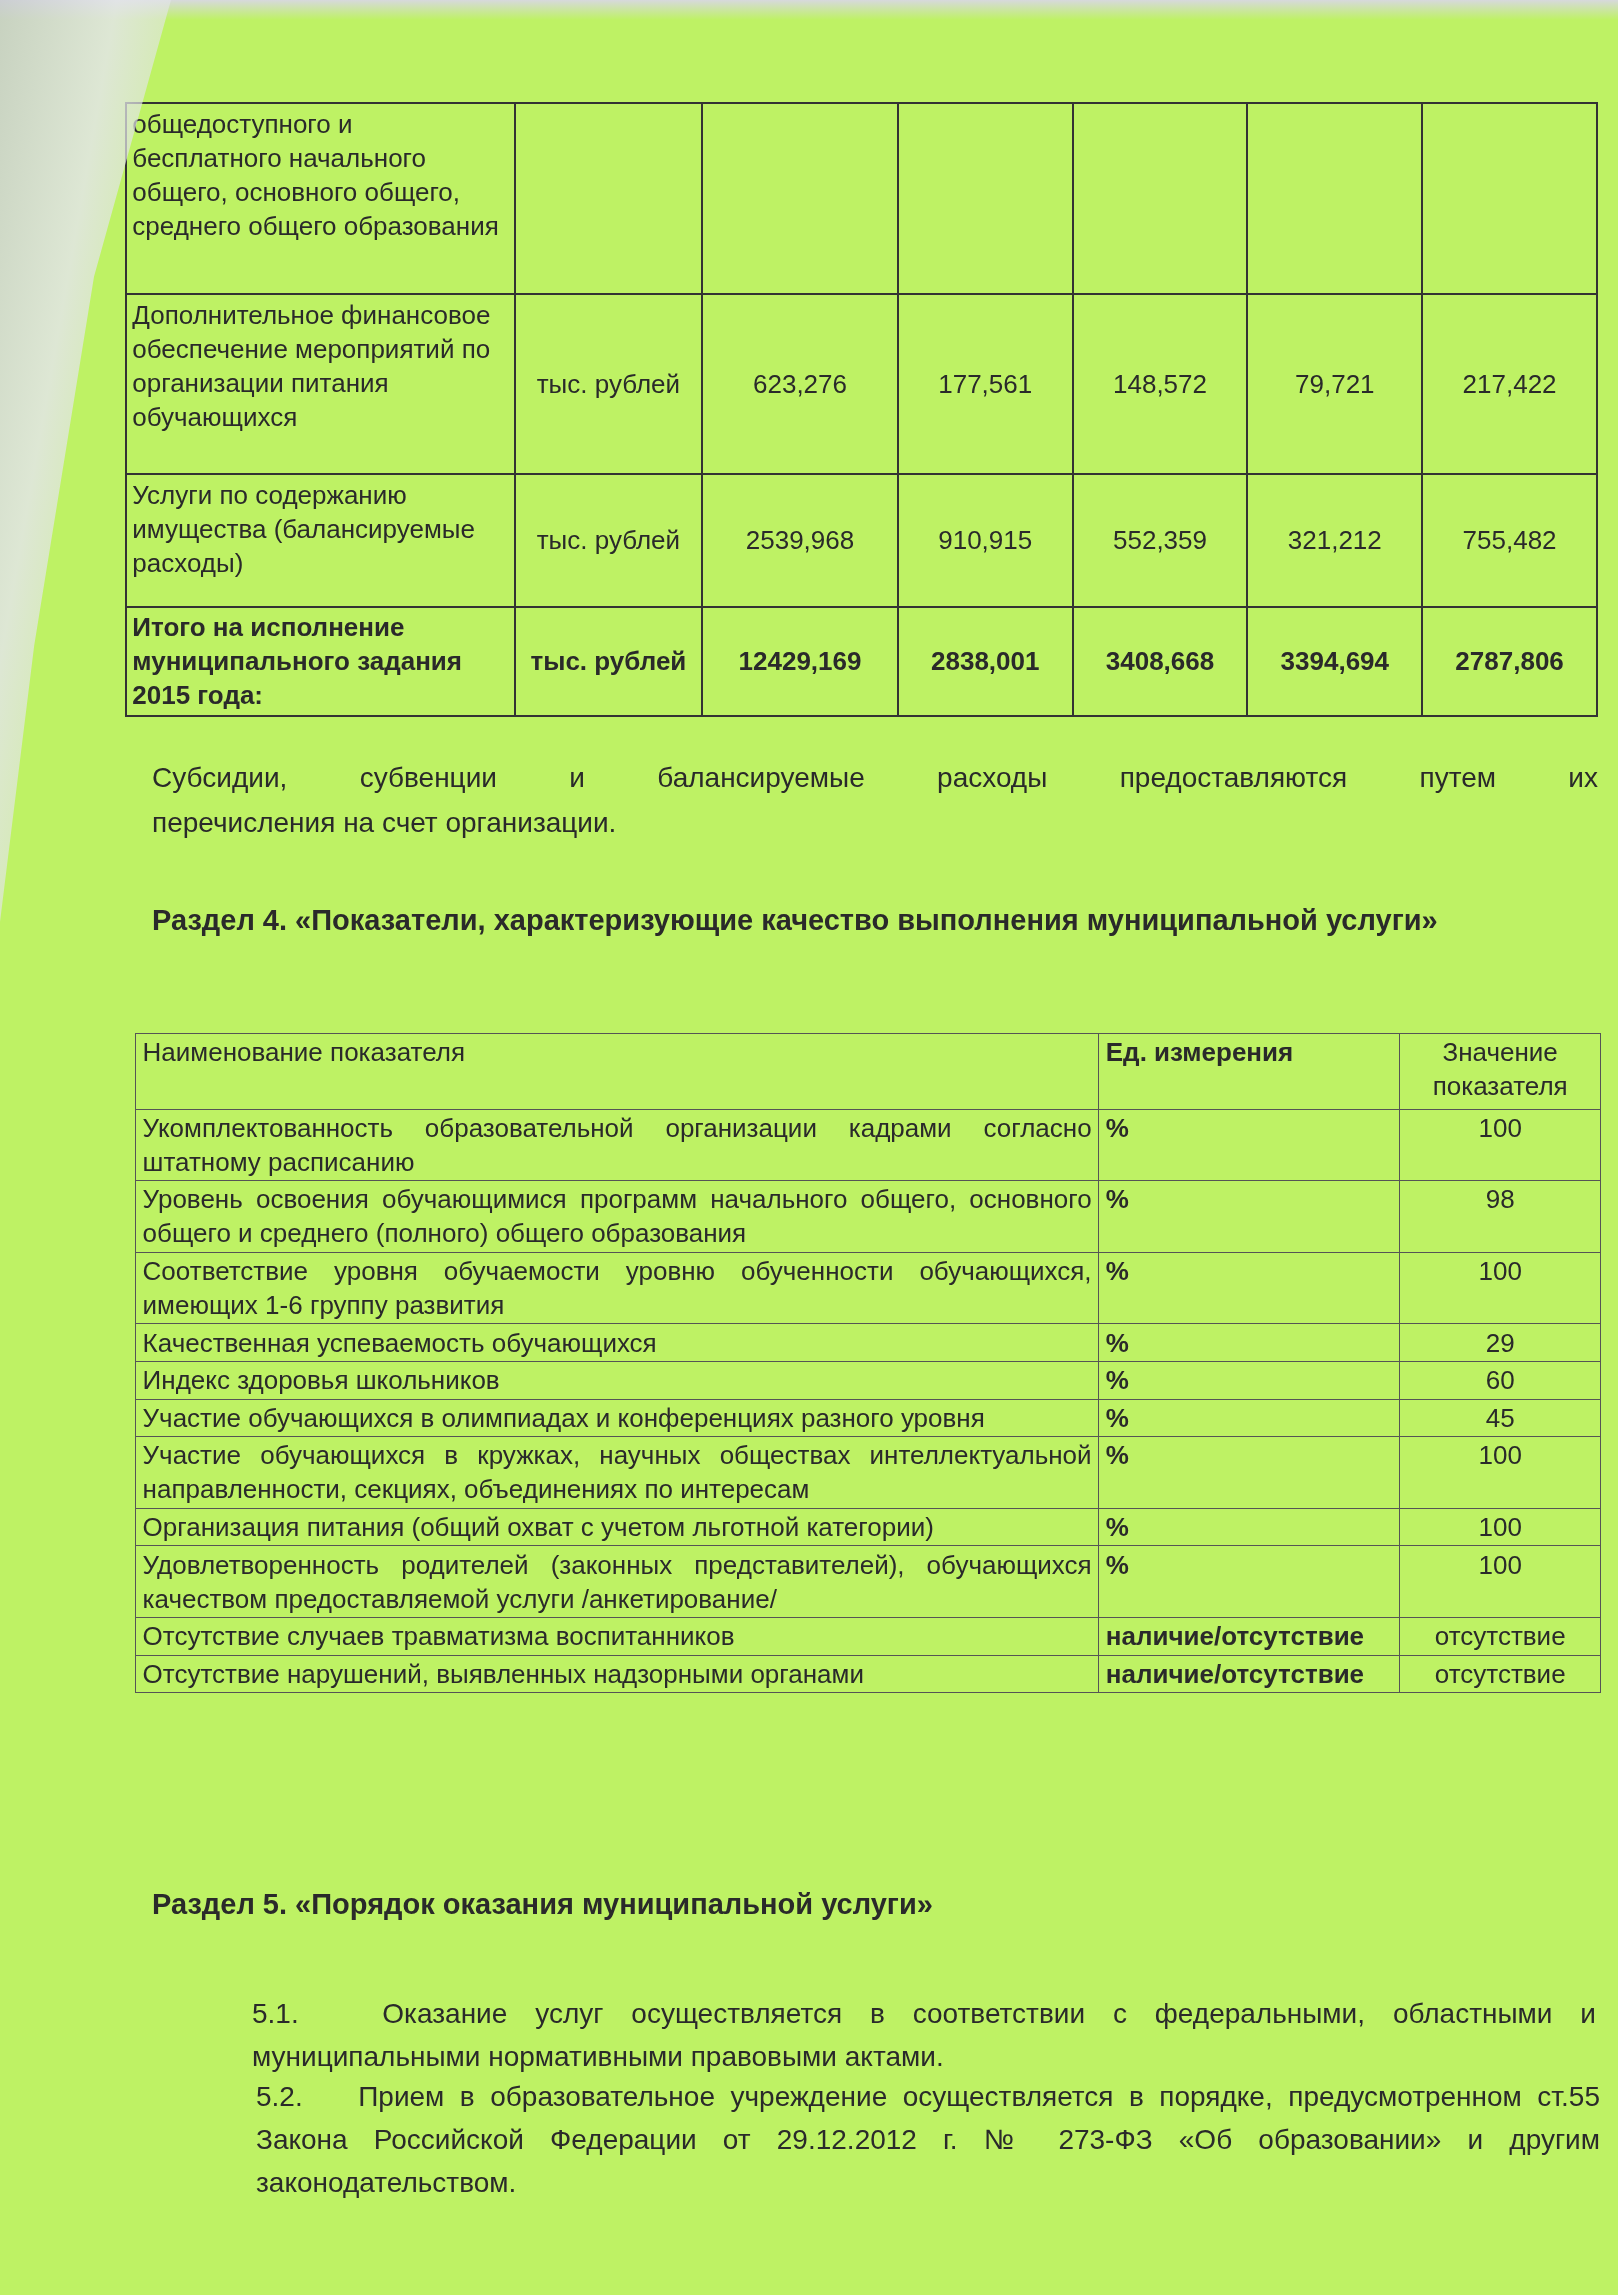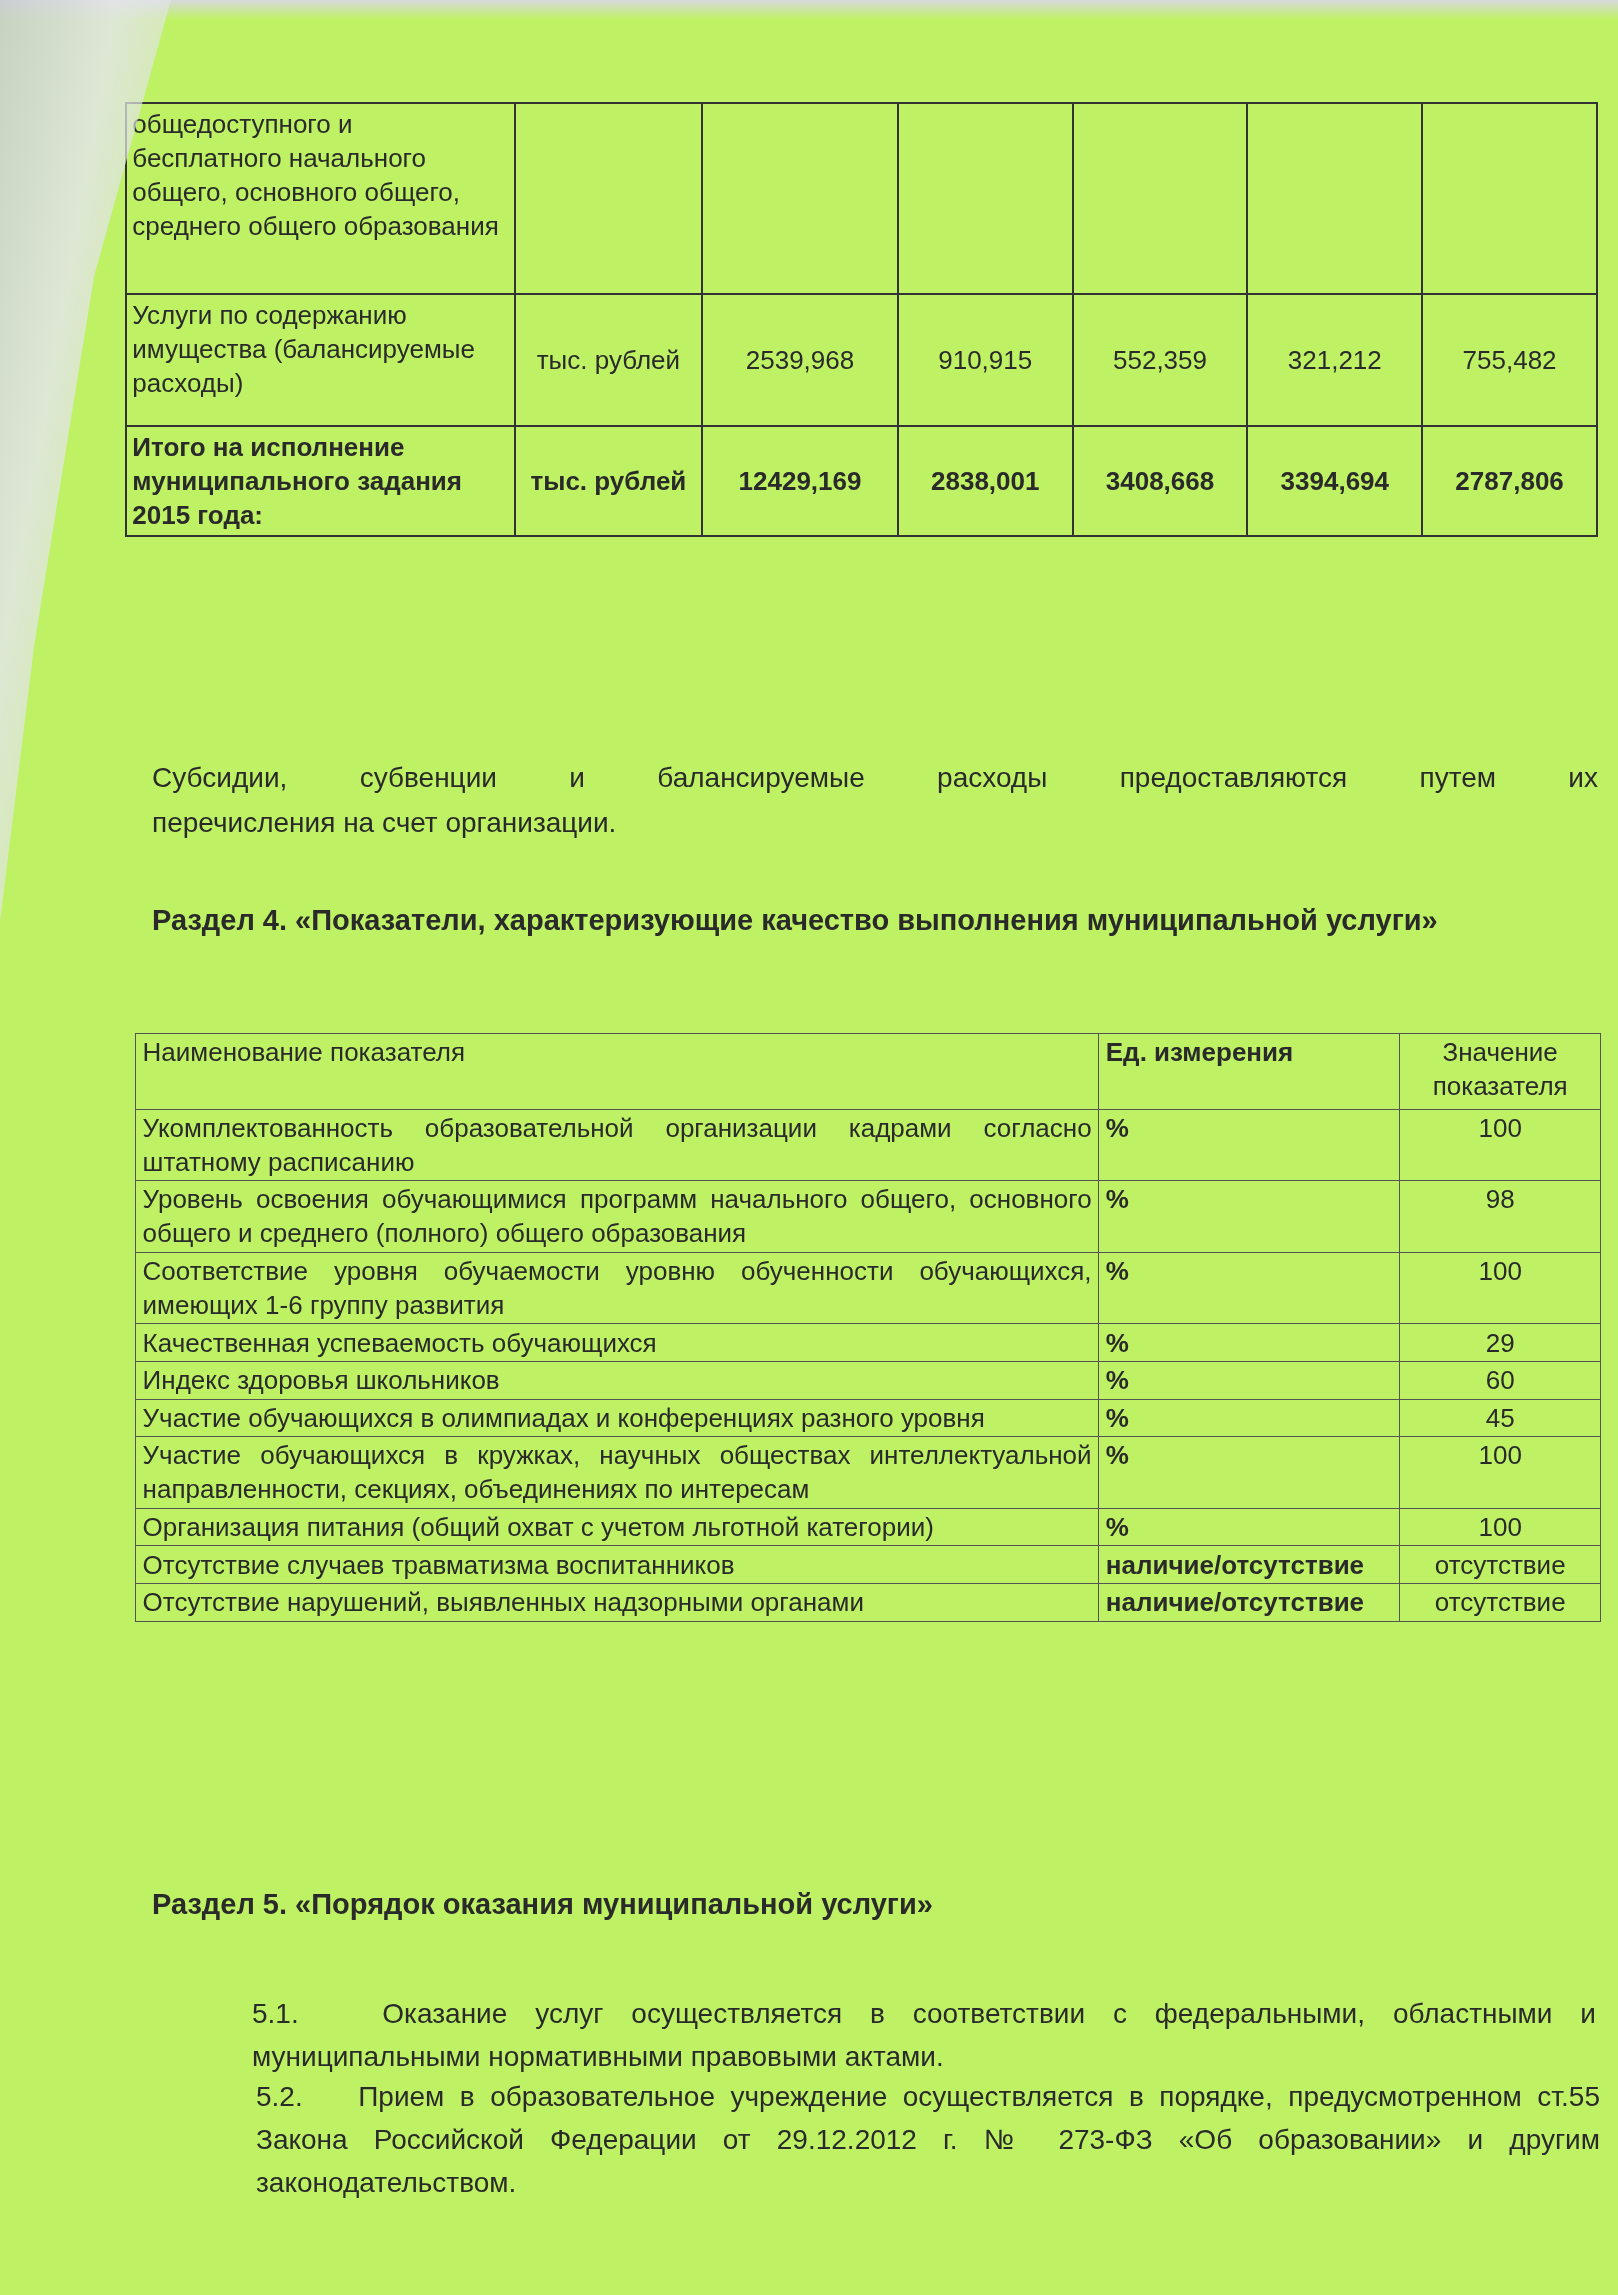--- a/index.html
+++ b/index.html
@@ -61,20 +61,29 @@
   <table id="fin">
     <tbody id="fin-body">
         <tr class="r0">
           <td class="c0">общедоступного и бесплатного начального общего, основного общего, среднего общего образования</td>
           <td class="c1"></td>
           <td class="cn"></td>
           <td class="cn"></td>
           <td class="cn"></td>
           <td class="cn"></td>
           <td class="cn"></td>
+        </tr>
+        <tr class="r1">
+          <td class="c0">Дополнительное финансовое обеспечение мероприятий по организации питания обучающихся</td>
+          <td class="c1">тыс. рублей</td>
+          <td class="cn">623,276</td>
+          <td class="cn">177,561</td>
+          <td class="cn">148,572</td>
+          <td class="cn">79,721</td>
+          <td class="cn">217,422</td>
         </tr>
         <tr class="r2">
           <td class="c0">Услуги по содержанию имущества (балансируемые расходы)</td>
           <td class="c1">тыс. рублей</td>
           <td class="cn">2539,968</td>
           <td class="cn">910,915</td>
           <td class="cn">552,359</td>
           <td class="cn">321,212</td>
           <td class="cn">755,482</td>
         </tr>
@@ -138,20 +147,25 @@
           <td class="n">Участие обучающихся в кружках, научных обществах интеллектуальной направленности, секциях, объединениях по интересам</td>
           <td class="u">%</td>
           <td class="v">100</td>
         </tr>
         <tr>
           <td class="n">Организация питания (общий охват с учетом льготной категории)</td>
           <td class="u">%</td>
           <td class="v">100</td>
         </tr>
         <tr>
+          <td class="n">Удовлетворенность родителей (законных представителей), обучающихся качеством предоставляемой услуги /анкетирование/</td>
+          <td class="u">%</td>
+          <td class="v">100</td>
+        </tr>
+        <tr>
           <td class="n">Отсутствие  случаев травматизма воспитанников</td>
           <td class="u">наличие/отсутствие</td>
           <td class="v">отсутствие</td>
         </tr>
         <tr>
           <td class="n">Отсутствие нарушений, выявленных надзорными органами</td>
           <td class="u">наличие/отсутствие</td>
           <td class="v">отсутствие</td>
         </tr>
       </tbody>

